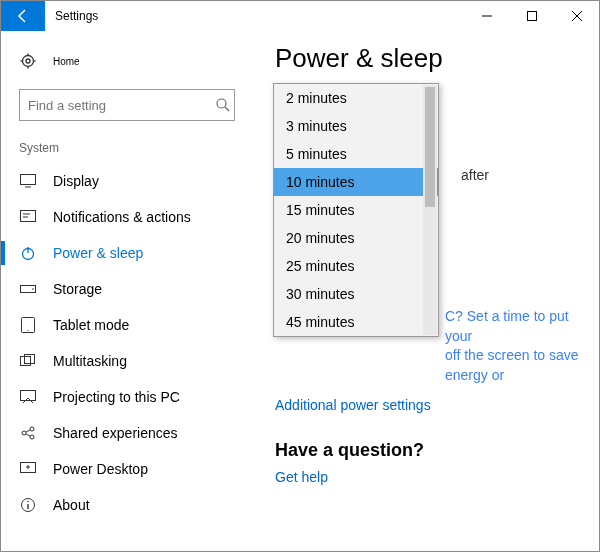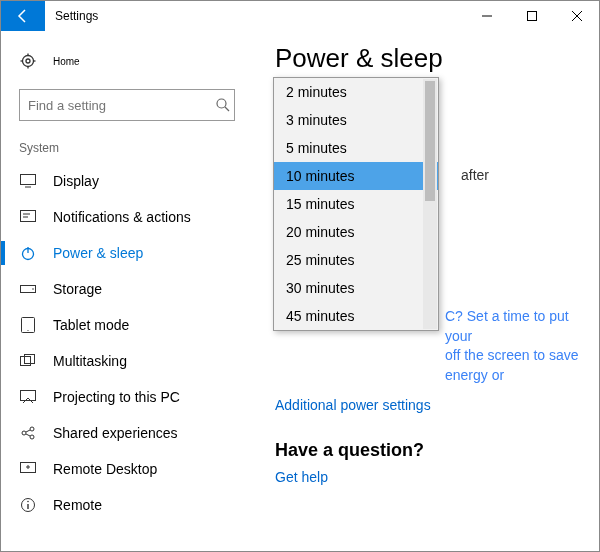--- a/index.html
+++ b/index.html
@@ -25,21 +25,21 @@
   .nav-item.active { color: #0078d7; }
   .nav-item.active::before { content:""; position:absolute; left:0; top:6px; bottom:6px; width:4px; background:#0078d7; }
   .nav-item.active .icon { color: #0078d7; }
   .content { flex: 1; padding: 12px 26px 0 22px; position: relative; overflow: hidden; }
   .page-title { font-size: 26px; font-weight: 300; margin-bottom: 20px; }
   .right-partial1 { position: absolute; top: 136px; left: 208px; font-size: 14px; color:#333; }
   .right-partial2 { position: absolute; top: 276px; left: 192px; font-size: 14px; color:#3b82f6; line-height: 1.4; }
   .subhead { font-size: 18px; font-weight: 600; margin-top: 20px; color:#000; }
   .link { color: #0066cc; font-size: 14px; cursor: pointer; margin-top: 8px; display: inline-block; }
   .section-bottom { position:absolute; top: 358px; left: 22px; }
-  .dropdown { position: absolute; top: 46px; left: 20px; width: 166px; background: #f2f2f2; border: 1px solid #999; box-shadow: 2px 2px 6px rgba(0,0,0,0.25); z-index: 10; }
+  .dropdown { position: absolute; top: 52px; left: 20px; width: 166px; background: #f2f2f2; border: 1px solid #999; box-shadow: 2px 2px 6px rgba(0,0,0,0.25); z-index: 10; }
   .dropdown .opt { padding: 6px 12px; font-size: 14px; cursor: pointer; }
   .dropdown .opt.selected { background: #4da3e8; color: #000; }
   .dd-scroll { position:absolute; right:1px; top:1px; bottom:1px; width:14px; background:#e8e8e8; }
   .dd-thumb { position:absolute; right:2px; top:2px; width:10px; height:120px; background:#bdbdbd; }
   svg { display:block; }
 </style>
 </head>
 <body>
 
 <div class="window">
@@ -178,31 +178,31 @@
           </span>
         <span>Shared experiences</span>
       </div>
       <div class="nav-item">
         <span class="icon">
             <svg width="16" height="14" viewBox="0 0 16 14">
               <rect x="0.5" y="0.5" width="15" height="10" fill="none" stroke="#333"></rect>
               <path d="M6 5 L10 5 M8 3 L8 7" stroke="#333"></path>
             </svg>
           </span>
-        <span>Remote Desktop</span>
+        <span>Power Desktop</span>
       </div>
       <div class="nav-item">
         <span class="icon">
             <svg width="16" height="16" viewBox="0 0 16 16">
               <circle cx="8" cy="8" r="6.5" fill="none" stroke="#333"></circle>
               <line x1="8" y1="7" x2="8" y2="12" stroke="#333" stroke-width="1.4"></line>
               <circle cx="8" cy="4.5" r="0.8" fill="#333"></circle>
             </svg>
           </span>
-        <span>Remote</span>
+        <span>About</span>
       </div>
     </div>
 
     <div class="content">
       <div class="page-title">Power &amp; sleep</div>
 
       <div class="dropdown">
         <div class="dd-scroll">
             <div class="dd-thumb"></div>
           </div>

